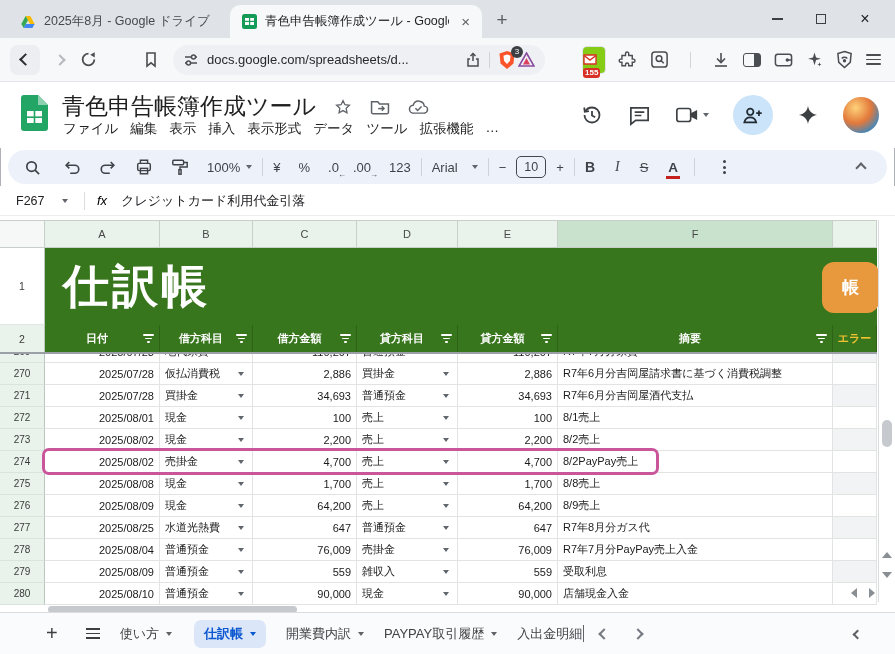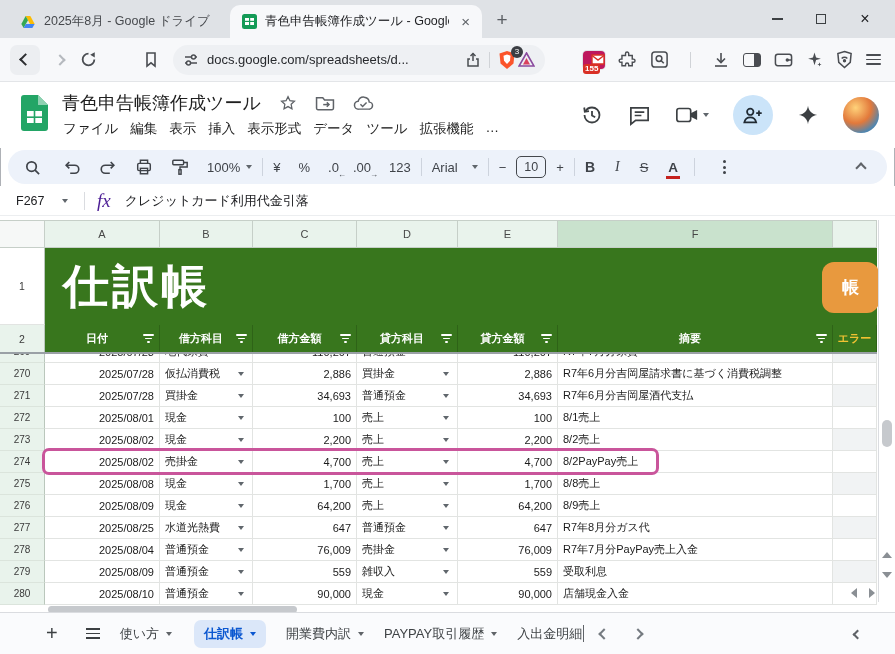--- a/index.html
+++ b/index.html
@@ -34,33 +34,33 @@
   .reloadbtn{margin-left:16px}
   .bookmarkbtn{margin-left:46px}
   .urlpill{margin-left:14px;width:372px;height:30px;border-radius:15px;background:#eef0f3;
            display:flex;align-items:center;padding:0 10px}
   .urltext{font-size:13px;color:#27292d;margin-left:8px;flex:1;white-space:nowrap;overflow:hidden}
   .vdiv{width:1px;height:16px;background:#d0d3d7;margin:0 8px}
   .shieldwrap{position:relative;width:20px;height:20px}
   .badge3{position:absolute;top:-4px;right:-5px;background:#3b3e43;color:#fff;font-size:8px;
           border-radius:50%;width:12px;height:12px;display:flex;align-items:center;justify-content:center}
   .extrow{margin-left:38px;display:flex;align-items:center;gap:13px}
-  .gmailic{position:relative;width:22px;height:18px;background:#be185d;border-radius:4px;
-           display:flex;align-items:center;justify-content:flex-end;box-shadow:0 0 0 1px #e0e2e5}
+  .gmailic{position:relative;width:22px;height:26px;background:#84cc16;border-radius:4px;
+           display:flex;align-items:center;justify-content:flex-start;box-shadow:0 0 0 1px #e0e2e5}
   .gmailbadge{position:absolute;bottom:-5px;left:0;background:#d93025;color:#fff;font-size:8px;
               font-weight:bold;border-radius:3px;padding:0 2px;line-height:10px}
   .hamb{display:flex;flex-direction:column;gap:3px}
   .hamb i{display:block;width:15px;height:1.7px;background:#4a4d52;border-radius:1px}
   .sidebaric{width:18px;height:14px;border:1.6px solid #4a4d52;border-radius:3px;position:relative}
   .sidebaric::after{content:"";position:absolute;right:0;top:0;bottom:0;width:6px;background:#4a4d52}
   
   .appheader{position:absolute;left:0;top:82px;width:895px;height:66px;background:#fff}
   .applogo{position:absolute;left:21px;top:13px}
   .titlerow{position:absolute;left:62px;top:9px;display:flex;align-items:center;gap:18px}
-  .apptitle{font-size:18px;color:#1f1f1f}
+  .apptitle{font-size:23px;color:#1f1f1f}
   .menurow{position:absolute;left:60px;top:36px;display:flex;gap:6px;font-size:13.5px;color:#1f1f1f}
   .menuitem{padding:2px 3px}
   .hdricons{position:absolute;right:16px;top:0;height:66px;display:flex;align-items:center;gap:24px}
   .camgroup{display:flex;align-items:center;gap:4px}
   .sharecircle{width:40px;height:40px;border-radius:50%;background:#cbe4f9;display:flex;align-items:center;justify-content:center}
   .avatar{width:36px;height:36px;border-radius:50%;
           background:radial-gradient(circle at 35% 30%,#ffd27a 0%,#e2793b 45%,#4f86b0 75%,#2c4f72 100%)}
   
   .tpill{position:absolute;left:8px;top:150px;width:879px;height:34px;background:#edf2fa;border-radius:20px;
          display:flex;align-items:center;font-size:13px;color:#3f4349}
@@ -80,21 +80,21 @@
   .tcolor{position:relative;font-size:13.5px;font-weight:bold}
   .tcolor::after{content:"";position:absolute;left:-2px;right:-2px;bottom:-4px;height:3px;background:#c5221f}
   .vdots{display:flex;flex-direction:column;gap:2.5px;margin-left:18px}
   .vdots i{width:3px;height:3px;border-radius:50%;background:#3f4349}
   .collapsearrow{margin-left:auto;margin-right:22px}
   
   .fbar{position:absolute;left:0;top:186px;width:895px;height:30px;background:#fff;display:flex;
         align-items:center;border-bottom:1px solid #eceef0}
   .cellref{width:62px;padding-left:16px;font-size:12.5px;color:#202124}
   .fdiv{width:1px;height:18px;background:#dadce0;margin:0 12px 0 16px}
-  .fx{font-style:italic;font-size:19px;color:#4c1d95;font-family:Liberation Serif, serif}
+  .fx{font-style:italic;font-size:13px;color:#000000;font-family:Liberation Sans, sans-serif}
   .fval{font-size:13px;color:#202124;margin-left:14px}
   
   .grid{position:absolute;left:0;top:216px;width:895px;height:396px;background:#fff}
   .gridcols{display:grid;grid-template-columns:45px 115px 93px 104px 101px 100px 275px 44px}
   .crow{position:absolute;left:0;top:4px;width:877px;height:28px}
   .corner{background:#f6f8f7;border:1px solid #c6cfc8;border-left:none}
   .clh{display:flex;align-items:center;justify-content:center;background:var(--chbg);font-size:11px;
        color:#474747;border-top:1px solid #c6cfc8;border-bottom:1px solid #c6cfc8;border-right:1px solid #c6cfc8}
   .clh.sel{background:var(--chsel)}
   .brow{position:absolute;left:0;top:32px;width:877px;height:77px;display:flex}

